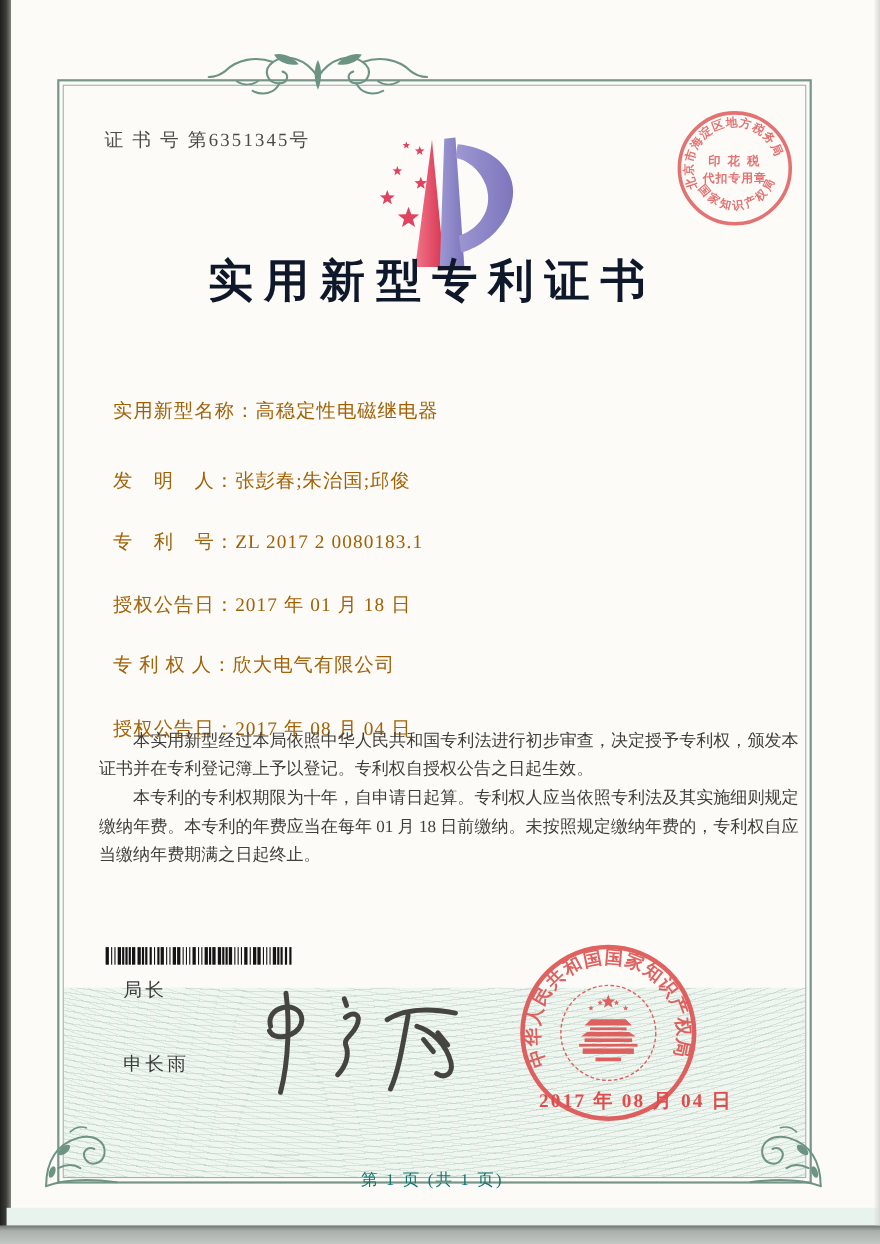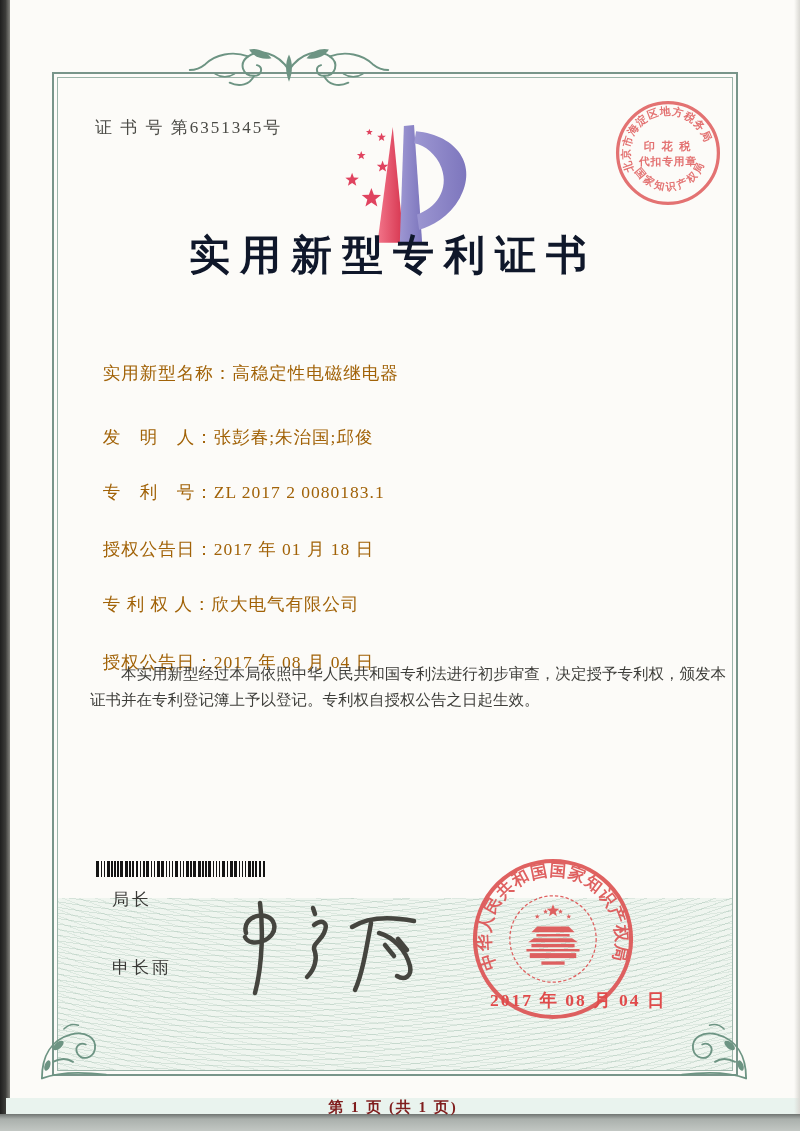--- a/index.html
+++ b/index.html
@@ -50,22 +50,22 @@
     font-size:17px;letter-spacing:3px;color:#3a3a37;}
   .signer-name{position:absolute;left:112px;top:956px;font-family:"Liberation Sans","DejaVu Sans",sans-serif;
     font-size:17px;letter-spacing:3px;color:#3a3a37;}
   .signature{position:absolute;left:216px;top:893px;width:230px;height:108px;}
 
   .seal{position:absolute;left:470px;top:856px;width:166px;height:166px;opacity:.92;}
   .seal-date{position:absolute;left:490px;top:988px;font-size:17.5px;font-weight:600;
     color:#e04b4b;letter-spacing:2px;white-space:pre;}
   .tax-stamp{position:absolute;left:612px;top:97px;width:112px;height:112px;opacity:.88;}
 
-  .page-footer{position:absolute;left:52px;width:682px;top:1098px;text-align:center;
-    font-size:15px;letter-spacing:2px;color:#7f1d1d;font-weight:bold;}
+  .page-footer{position:absolute;left:52px;width:682px;top:1063px;text-align:center;
+    font-size:15px;letter-spacing:2px;color:#0f766e;}
 
   .logo{position:absolute;left:334px;top:120px;width:156px;height:134px;}
 </style>
 </head>
 <body>
 
 <div class="paper"></div>
 <div class="scan-edge-left"></div>
 <div class="scan-strip-teal"></div>
 <div class="scan-strip-gray"></div>
@@ -154,20 +154,21 @@
 </div>
 <div class="field f4">
   <span>专 利 权 人：</span><span>欣大电气有限公司</span>
 </div>
 <div class="field f5">
   <span>授权公告日：</span><span>2017 年 08 月 04 日</span>
 </div>
 
 <div class="paras">
   <p>本实用新型经过本局依照中华人民共和国专利法进行初步审查，决定授予专利权，颁发本证书并在专利登记簿上予以登记。专利权自授权公告之日起生效。</p>
+  <p>本专利的专利权期限为十年，自申请日起算。专利权人应当依照专利法及其实施细则规定缴纳年费。本专利的年费应当在每年 01 月 18 日前缴纳。未按照规定缴纳年费的，专利权自应当缴纳年费期满之日起终止。</p>
 </div>
 
 <div class="barcode" id="barcode">
     <i style="width: 3px; margin-right: 1.6px;"></i>
     <i style="width: 1.5px; margin-right: 1.6px;"></i>
     <i style="width: 1.5px; margin-right: 1.6px;"></i>
     <i style="width: 3px; margin-right: 1.6px;"></i>
     <i style="width: 1.5px; margin-right: 1.6px;"></i>
     <i style="width: 1.5px; margin-right: 1.6px;"></i>
     <i style="width: 1.5px; margin-right: 1.6px;"></i>

